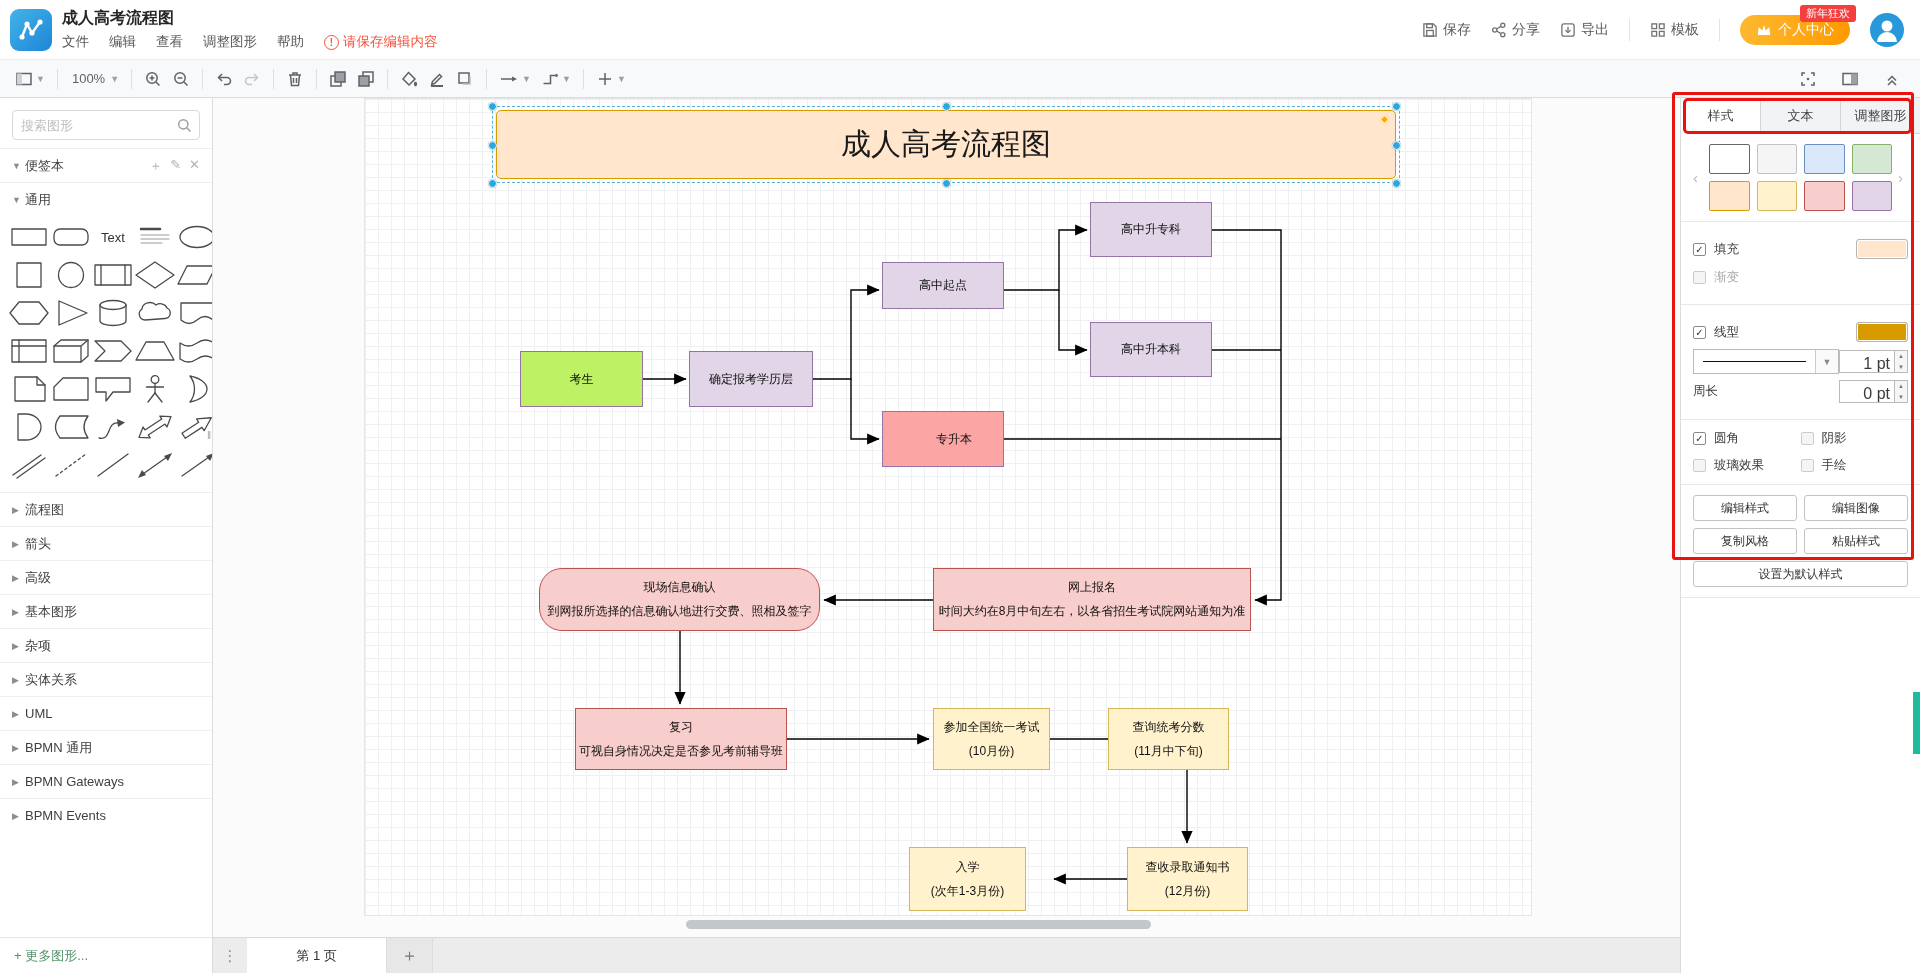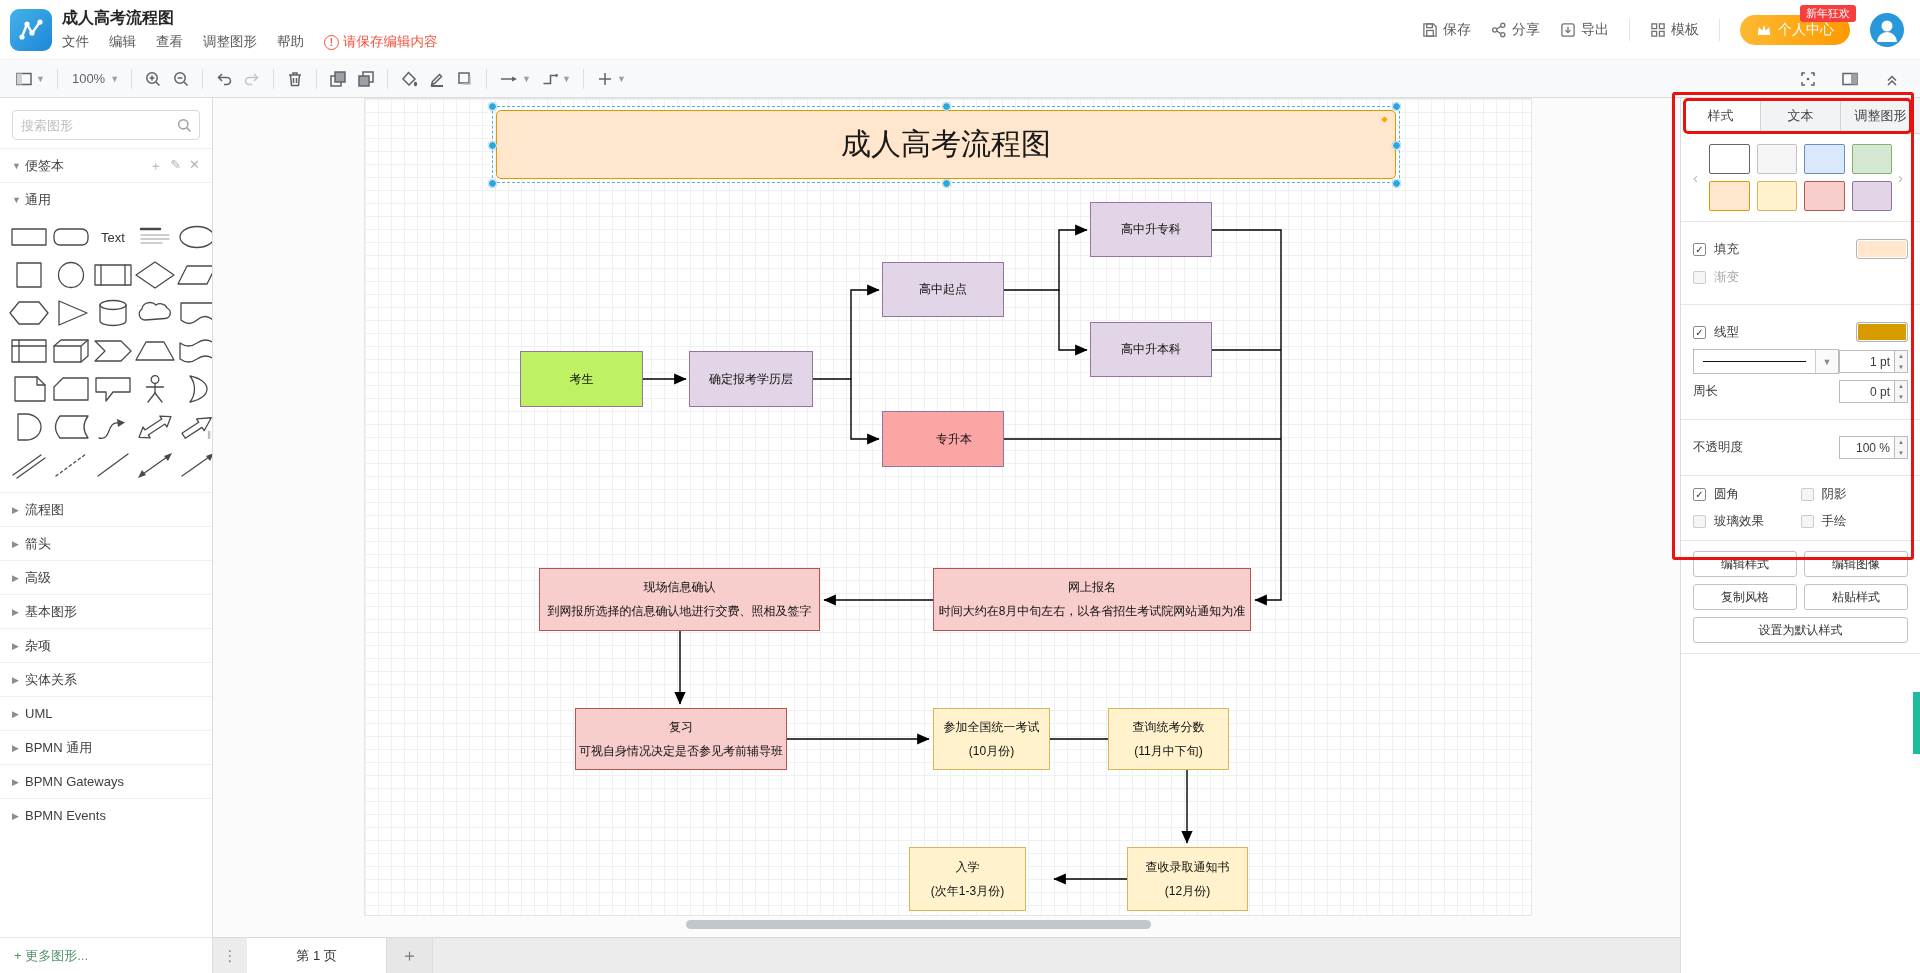--- a/index.html
+++ b/index.html
@@ -87,21 +87,21 @@
   .swrow{display:flex;align-items:center;gap:6px;}
   .swarrow{color:#b9b9b9;font-size:15px;width:10px;cursor:pointer;}
   .swgrid{display:grid;grid-template-columns:repeat(4,1fr);gap:7px;flex:1;}
   .sw{height:30px;border-radius:2px;border:1px solid;cursor:pointer;}
   .frow{display:flex;align-items:center;margin:6px 0;min-height:22px;}
   .cb{width:13px;height:13px;border:1px solid #8a8a8a;border-radius:2px;background:#fff;margin-right:8px;
     display:inline-flex;align-items:center;justify-content:center;font-size:10px;color:#333;cursor:pointer;flex:none;}
   .cb.dis{border-color:#ccc;background:#f5f5f5;}
   .chip{margin-left:auto;width:52px;height:20px;border:1px solid #b5b5b5;border-radius:3px;box-shadow:inset 0 0 0 1px #fff;cursor:pointer;}
   .numin{margin-left:auto;display:flex;align-items:stretch;height:23px;}
-  .numin .nbox{width:56px;border:1px solid #bbb;background:#fff;font-size:12px;text-align:right;
+  .numin .nbox{width:56px;border:1px solid #bbb;background:#fff;font-size:16px;text-align:right;
     padding:4px 4px 0 3px;}
   .spin{width:13px;border:1px solid #bbb;border-left:none;display:flex;flex-direction:column;background:#f5f6f7;}
   .spin span{flex:1;font-size:6px;color:#777;text-align:center;line-height:10px;cursor:pointer;}
   .linedd{display:flex;height:25px;border:1px solid #bbb;background:#fff;width:148px;cursor:pointer;}
   .linedd .lprev{flex:1;display:flex;align-items:center;padding:0 9px;}
   .linedd .lprev i{display:block;width:100%;border-top:1.5px solid #111;}
   .linedd .ddbtn{width:23px;border-left:1px solid #ccc;display:flex;align-items:center;justify-content:center;
     color:#888;font-size:9px;background:#fafafa;}
   .cbgrid{display:grid;grid-template-columns:1fr 1fr;row-gap:10px;}
   .cbitem{display:flex;align-items:center;}
@@ -638,37 +638,37 @@
   <div class="title-node" style="background: rgb(255, 230, 204); border-color: rgb(215, 155, 0);">
     <span>成人高考流程图</span>
   </div>
 
   <div class="node" style="left: 307px; top: 253px; width: 123px; height: 56px; background: #bef264; border-color: rgb(150, 115, 166);">
     <div>考生</div>
   </div>
   <div class="node" style="left: 476px; top: 253px; width: 124px; height: 56px; background: rgb(225, 213, 231); border-color: rgb(150, 115, 166);">
     <div>确定报考学历层</div>
   </div>
-  <div class="node" style="left: 669px; top: 164px; width: 122px; height: 55px; background: rgb(225, 213, 231); border-color: rgb(150, 115, 166);">
+  <div class="node" style="left: 669px; top: 164px; width: 122px; height: 47px; background: rgb(225, 213, 231); border-color: rgb(150, 115, 166);">
     <div>高中起点</div>
   </div>
   <div class="node" style="left: 877px; top: 104px; width: 122px; height: 55px; background: rgb(225, 213, 231); border-color: rgb(150, 115, 166);">
     <div>高中升专科</div>
   </div>
   <div class="node" style="left: 877px; top: 224px; width: 122px; height: 55px; background: rgb(225, 213, 231); border-color: rgb(150, 115, 166);">
     <div>高中升本科</div>
   </div>
   <div class="node" style="left: 669px; top: 313px; width: 122px; height: 56px; background: #fca5a5; border-color: rgb(150, 115, 166); padding-left: 24px;">
     <div>专升本</div>
   </div>
   <div class="node" style="left: 720px; top: 470px; width: 318px; height: 63px; background: rgb(248, 206, 204); border-color: rgb(184, 84, 80);">
     <div>网上报名</div>
     <div class="ns">时间大约在8月中旬左右，以各省招生考试院网站通知为准</div>
   </div>
-  <div class="node" style="left: 326px; top: 470px; width: 281px; height: 63px; background: rgb(248, 206, 204); border-color: rgb(184, 84, 80);">
+  <div class="node" style="left: 326px; top: 470px; width: 281px; height: 63px; background: rgb(248, 206, 204); border-color: rgb(184, 84, 80); border-radius: 23px;">
     <div>现场信息确认</div>
     <div class="ns">到网报所选择的信息确认地进行交费、照相及签字</div>
   </div>
   <div class="node" style="left: 362px; top: 610px; width: 212px; height: 62px; background: rgb(248, 206, 204); border-color: rgb(184, 84, 80);">
     <div>复习</div>
     <div class="ns">可视自身情况决定是否参见考前辅导班</div>
   </div>
   <div class="node" style="left: 720px; top: 610px; width: 117px; height: 62px; background: rgb(255, 242, 204); border-color: rgb(214, 182, 86);">
     <div>参加全国统一考试</div>
     <div class="ns">(10月份)</div>
@@ -763,32 +763,20 @@
       <span class="numin">
         <span class="nbox">0 pt</span>
         <span class="spin">
             <span>▲</span>
             <span>▼</span>
           </span>
       </span>
     </div>
   </div>
 
-  <div class="fsec">
-    <div class="frow">
-      <span>不透明度</span>
-      <span class="numin">
-        <span class="nbox">100 %</span>
-        <span class="spin">
-            <span>▲</span>
-            <span>▼</span>
-          </span>
-      </span>
-    </div>
-  </div>
 
   <div class="fsec">
     <div class="cbgrid">
       <span class="cbitem">
           <span class="cb">✓</span>
           <span>圆角</span>
         </span>
       <span class="cbitem">
           <span class="cb dis"></span>
           <span>阴影</span>

